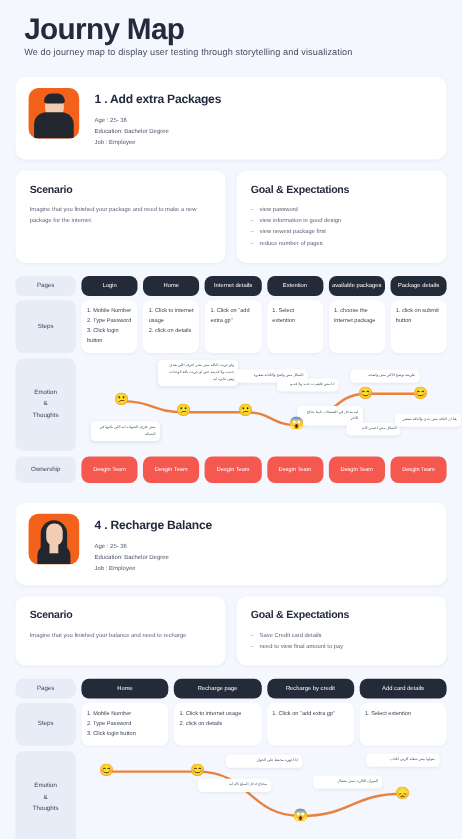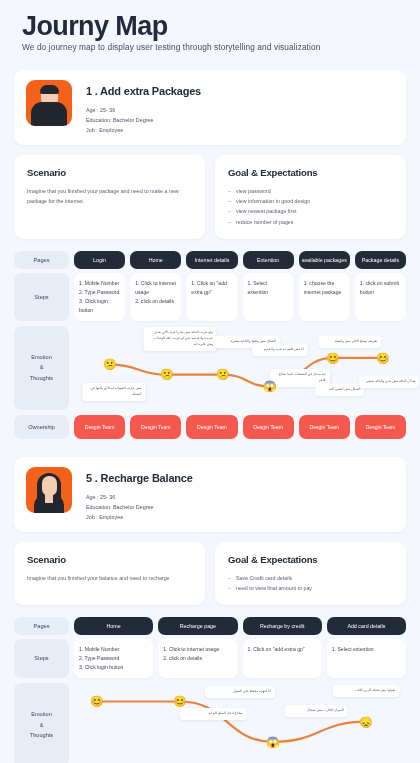--- a/index.html
+++ b/index.html
@@ -425,21 +425,21 @@
         </div>
       </div>
     </div>
     <div class="journey-section">
       <div class="persona-card">
         <div class="avatar female">
           <div class="neck"></div>
           <div class="face"></div>
         </div>
         <div class="persona-info">
-          <div class="persona-title">5 . Recharge Balance</div>
+          <div class="persona-title">4 . Recharge Balance</div>
           <div class="persona-meta">
             <div>Age : 25- 36</div>
             <div>Education: Bachelor Degree</div>
             <div>Job : Employee</div>
           </div>
         </div>
       </div>
       <div class="sg-row">
         <div class="sg-card">
           <div class="sg-title">Scenario</div>

